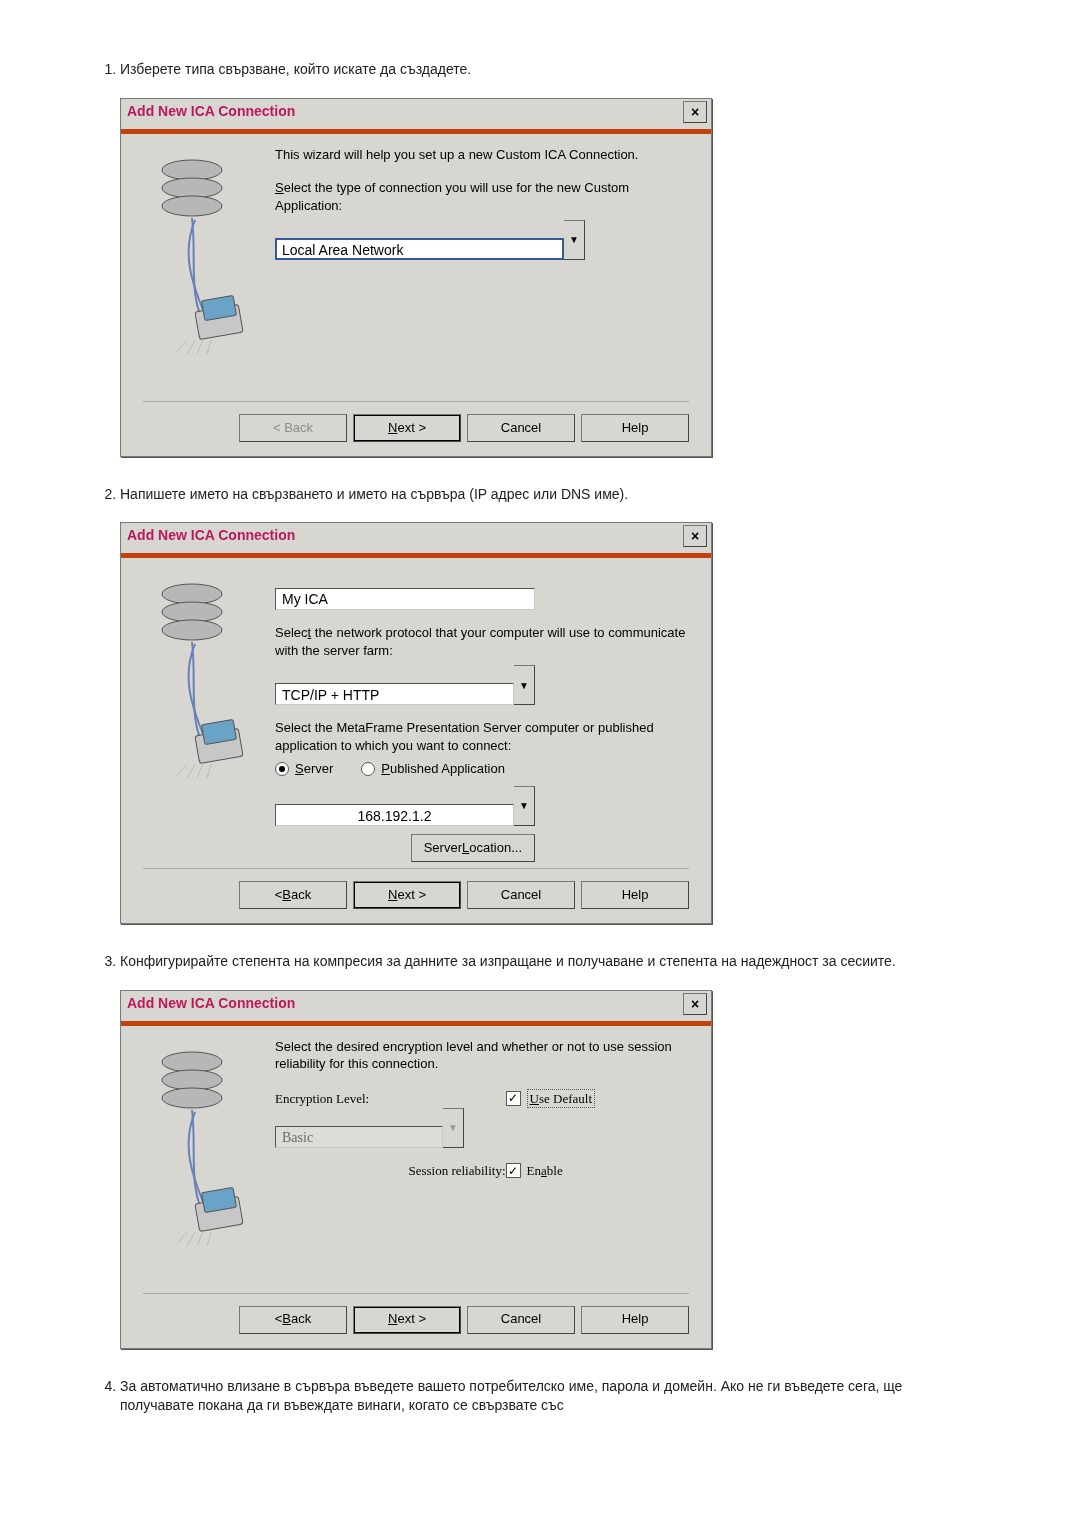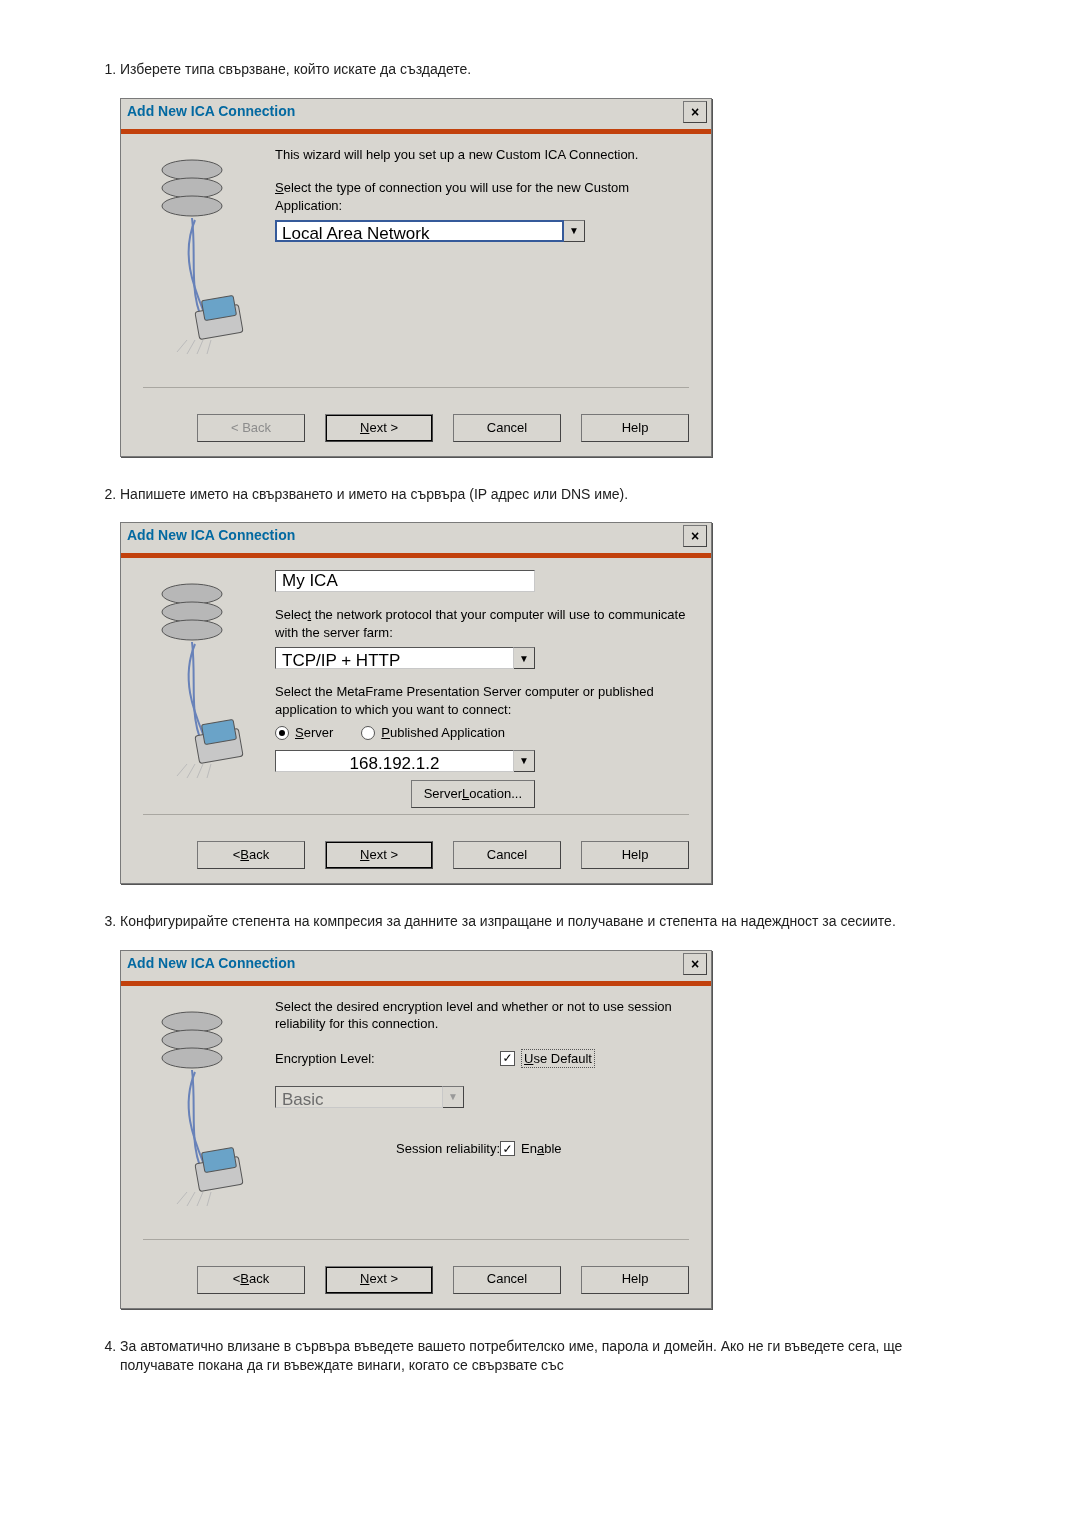--- a/index.html
+++ b/index.html
@@ -34,21 +34,21 @@
   }
   .titlebar {
     display: flex;
     align-items: center;
     justify-content: space-between;
     background: #d8d6d0;
     padding: 2px 4px 6px 6px;
     border-bottom: 0;
   }
   .titlebar-text {
-    color: #0369a1;
+    color: #be185d;
     font-weight: bold;
     font-size: 14px;
   }
   .close-btn {
     width: 22px;
     height: 20px;
     background: #d8d6d0;
     border: 1px solid #777;
     border-right-color: #444;
     border-bottom-color: #444;
@@ -89,22 +89,23 @@
   .content .para { margin-bottom: 16px; }
   .content .small-gap { margin-bottom: 6px; }
   .text-input {
     background: #fff;
     border: 1px solid #555;
     border-right-color: #c8c8c8;
     border-bottom-color: #c8c8c8;
     height: 22px;
     padding: 2px 6px;
     box-sizing: border-box;
-    font-size: 17px;
+    font-size: 14px;
     font-family: inherit;
+    margin-top: 18px;
   }
   .text-input.disabled {
     background: #dedcd6;
     color: #6c6c6c;
   }
   .combo {
     display: inline-flex;
     align-items: stretch;
   }
   .combo .text-input { flex: 1; }
@@ -141,46 +142,47 @@
     font-size:12px; line-height:1;
   }
   .dotted-focus {
     border: 1px dotted #555;
     padding: 0 2px;
   }
 
   .button-bar {
     border-top: 1px solid #a9a7a1;
     margin-top: 6px;
-    padding-top: 26px;
+    padding-top: 12px;
     display: flex;
     justify-content: flex-end;
-    gap: 20px;
+    gap: 6px;
   }
   .btn {
     min-width: 86px;
     height: 26px;
     background: #d8d6d0;
     border: 1px solid #777;
     border-right-color:#444;
     border-bottom-color:#444;
     font-size: 13px;
     display:flex; align-items:center; justify-content:center;
     padding: 0 10px;
   }
   .btn.disabled { color: #8c8c8c; }
   .btn.default { box-shadow: 0 0 0 1px #000 inset; }
   .und { text-decoration: underline; }
 
   .enc-grid {
     display:grid;
     grid-template-columns: 1fr auto;
-    row-gap: 18px;
+    row-gap: 0;
     align-items:center;
     max-width: 320px;
+    font-family: Liberation Serif, serif;
   }
 </style>
 </head>
 <body>
 
 <ol class="doc-list">
 
   <li>
     <span>Изберете типа свързване, който искате да създадете.</span>
     <div class="dialog-wrap">

